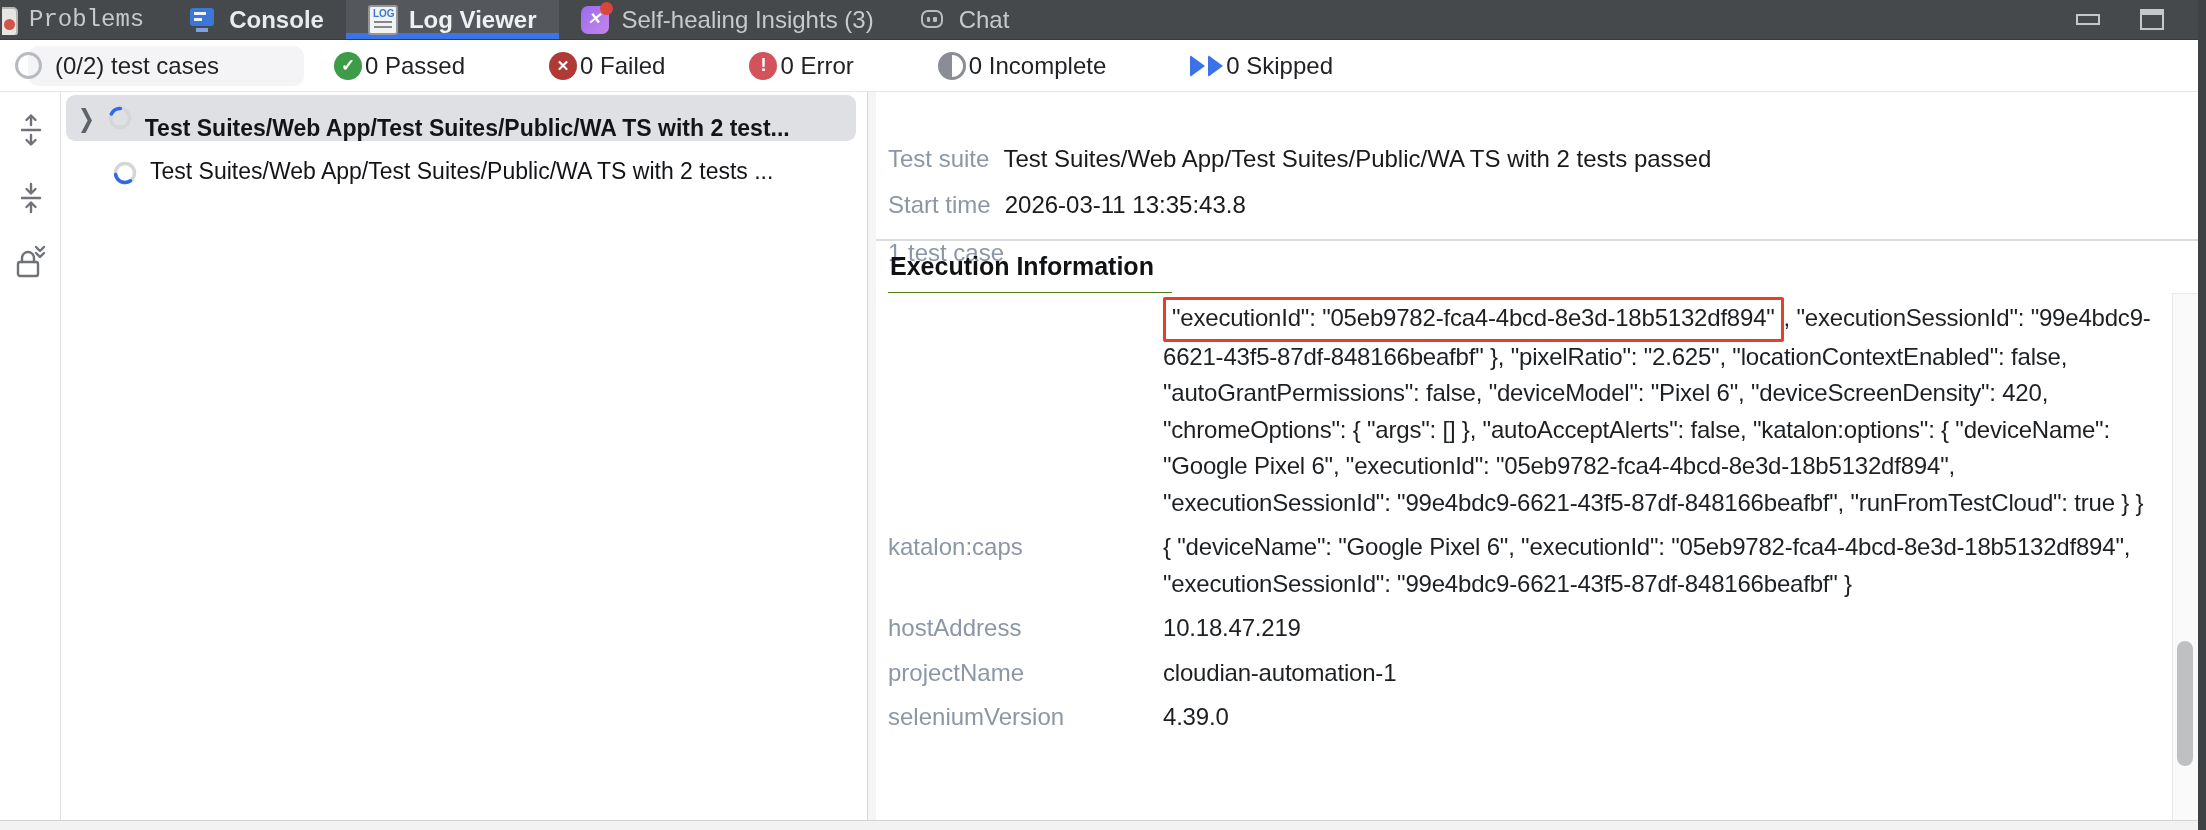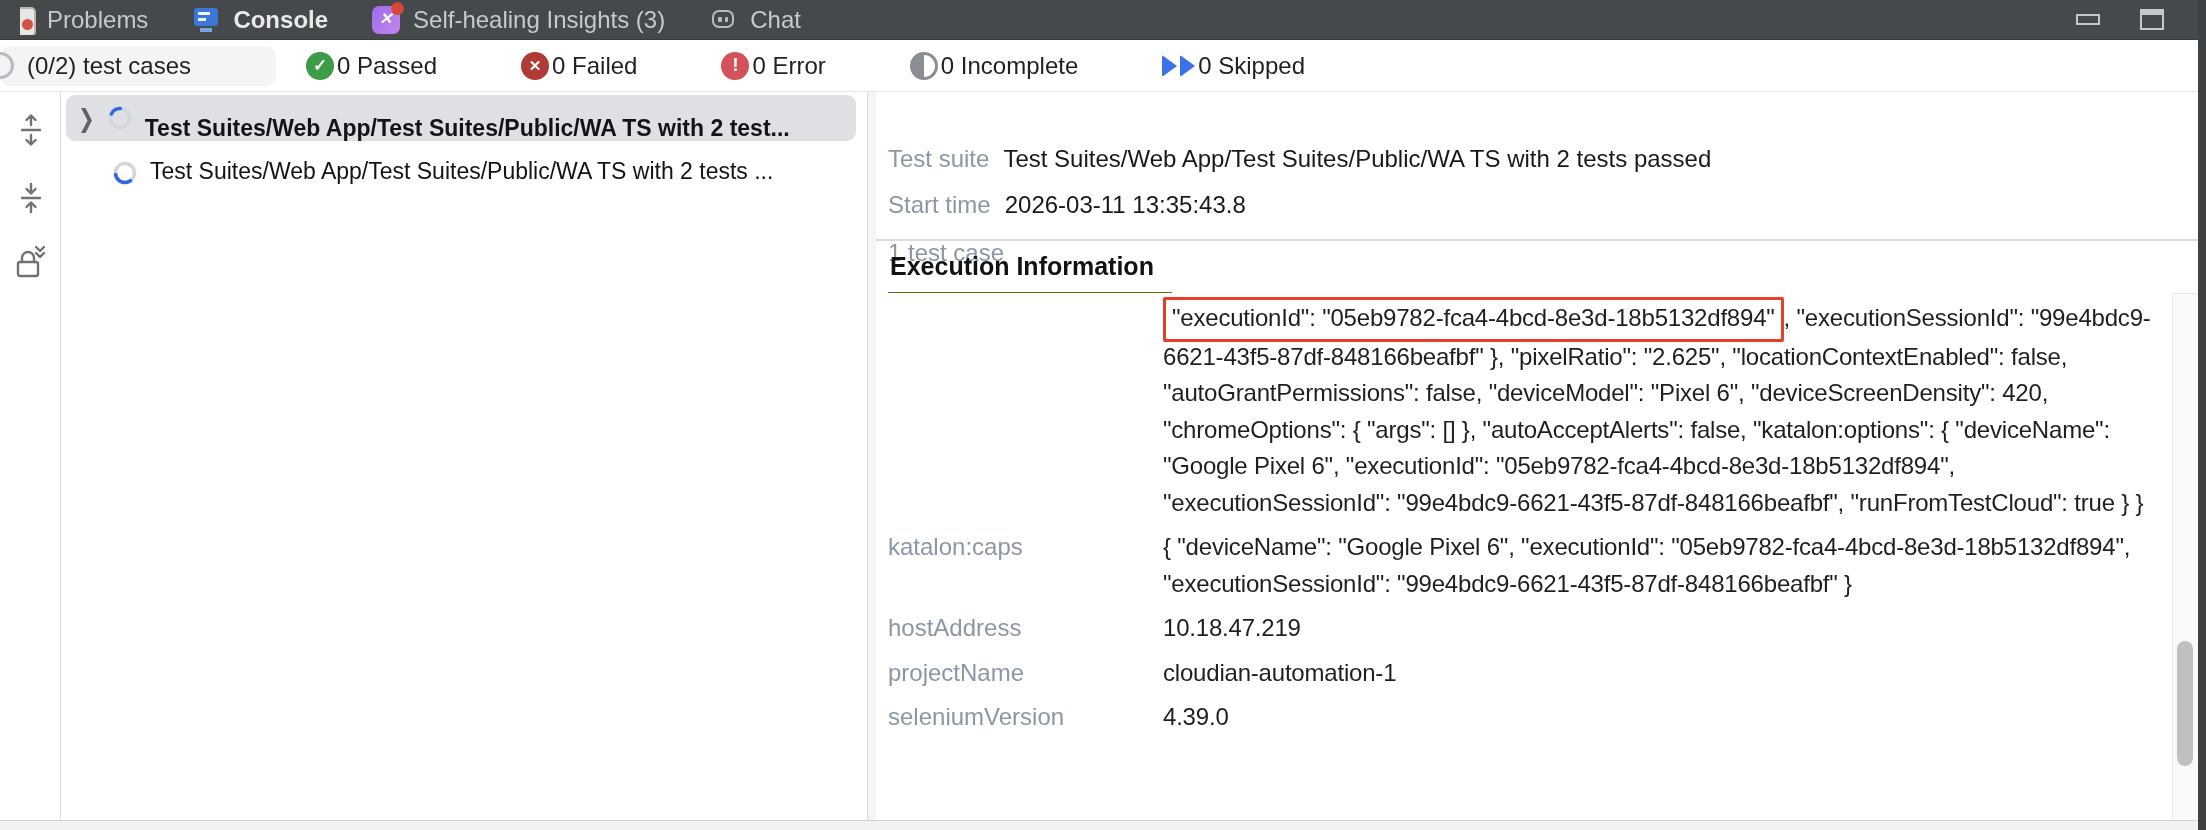--- a/index.html
+++ b/index.html
@@ -8,21 +8,21 @@
     font-family:"Liberation Sans",sans-serif;background:#ffffff;color:#1d2023;
   }
   
   #titlebar{
     position:absolute;left:0;top:0;width:2206px;height:40px;
     background:#46494c;display:flex;align-items:stretch;
     border-bottom:1px solid #3a3c3e;box-sizing:border-box;z-index:5;
   }
   .tab{display:flex;align-items:center;gap:11px;padding:0 22px;color:#c7c9cb;
        font-size:24px;white-space:nowrap;cursor:default;}
-  .tab.first{padding-left:24px;}
+  .tab.first{padding-left:6px;font-family:Liberation Mono, monospace;}
   .tab.bold span{font-weight:bold;color:#e9eaeb;}
   .tab.active{background:#54575b;color:#eff0f1;box-shadow:inset 0 -6px 0 #3b74e8;}
   .tab.active span{font-weight:bold;}
   
   .ic-problems{width:16px;height:30px;margin-left:-4px;position:relative;overflow:hidden;}
   .ic-problems i{position:absolute;left:-14px;top:2px;width:26px;height:26px;border-radius:5px;
       background:#e8e6e2;border:2px solid #b9b6b2;}
   .ic-problems b{position:absolute;left:2px;top:14px;width:11px;height:11px;border-radius:50%;background:#d0544a;}
   .ic-monitor{width:30px;height:30px;position:relative;}
   .ic-monitor i{position:absolute;left:2px;top:3px;width:24px;height:18px;background:#3c77d8;border-radius:3px;}
@@ -48,21 +48,21 @@
   .ic-minimize{width:24px;height:11px;border:2.5px solid #c6c7c8;box-sizing:border-box;}
   .ic-maximize{width:24px;height:21px;border:2.5px solid #c6c7c8;border-top-width:6px;box-sizing:border-box;}
 
   
   #statusbar{
     position:absolute;left:0;top:40px;width:2206px;height:52px;background:#ffffff;
     border-bottom:1px solid #e6e6e7;box-sizing:border-box;display:flex;align-items:center;
     font-size:24px;color:#202225;z-index:4;
   }
   #tc-chip{height:40px;width:276px;background:#f4f4f6;border-radius:10px;display:flex;
-      align-items:center;box-sizing:border-box;}
+      align-items:center;box-sizing:border-box;margin-left:28px;}
   .ic-ring{width:27px;height:27px;border-radius:50%;border:3.5px solid #b7bbc0;box-sizing:border-box;
       margin-left:-13px;margin-right:13px;flex:none;}
   .st-item{display:flex;align-items:center;gap:3px;margin-left:84px;}
   .st-item.firstgap{margin-left:30px;}
   .badge{width:28px;height:28px;border-radius:50%;flex:none;position:relative;}
   .badge.passed{background:#3e9b47;}
   .badge.failed{background:#af3a36;}
   .badge.error{background:#d4525b;}
   .badge:after{position:absolute;left:0;top:0;width:28px;height:28px;display:flex;align-items:center;
       justify-content:center;color:#fff;font-weight:bold;}
@@ -138,20 +138,27 @@
       </div>
     <span>Problems</span>
   </div>
   <div class="tab bold">
     <div class="ic-monitor">
         <i></i>
         <b></b>
       </div>
     <span>Console</span>
   </div>
+  <div class="tab active">
+    <div class="ic-logviewer">
+        <em>LOG</em>
+        <i></i>
+      </div>
+    <span>Log Viewer</span>
+  </div>
   <div class="tab">
     <div class="ic-selfheal">
         <i></i>
         <b></b>
       </div>
     <span>Self-healing Insights (3)</span>
   </div>
   <div class="tab">
     <div class="ic-chat">
         <i></i>

